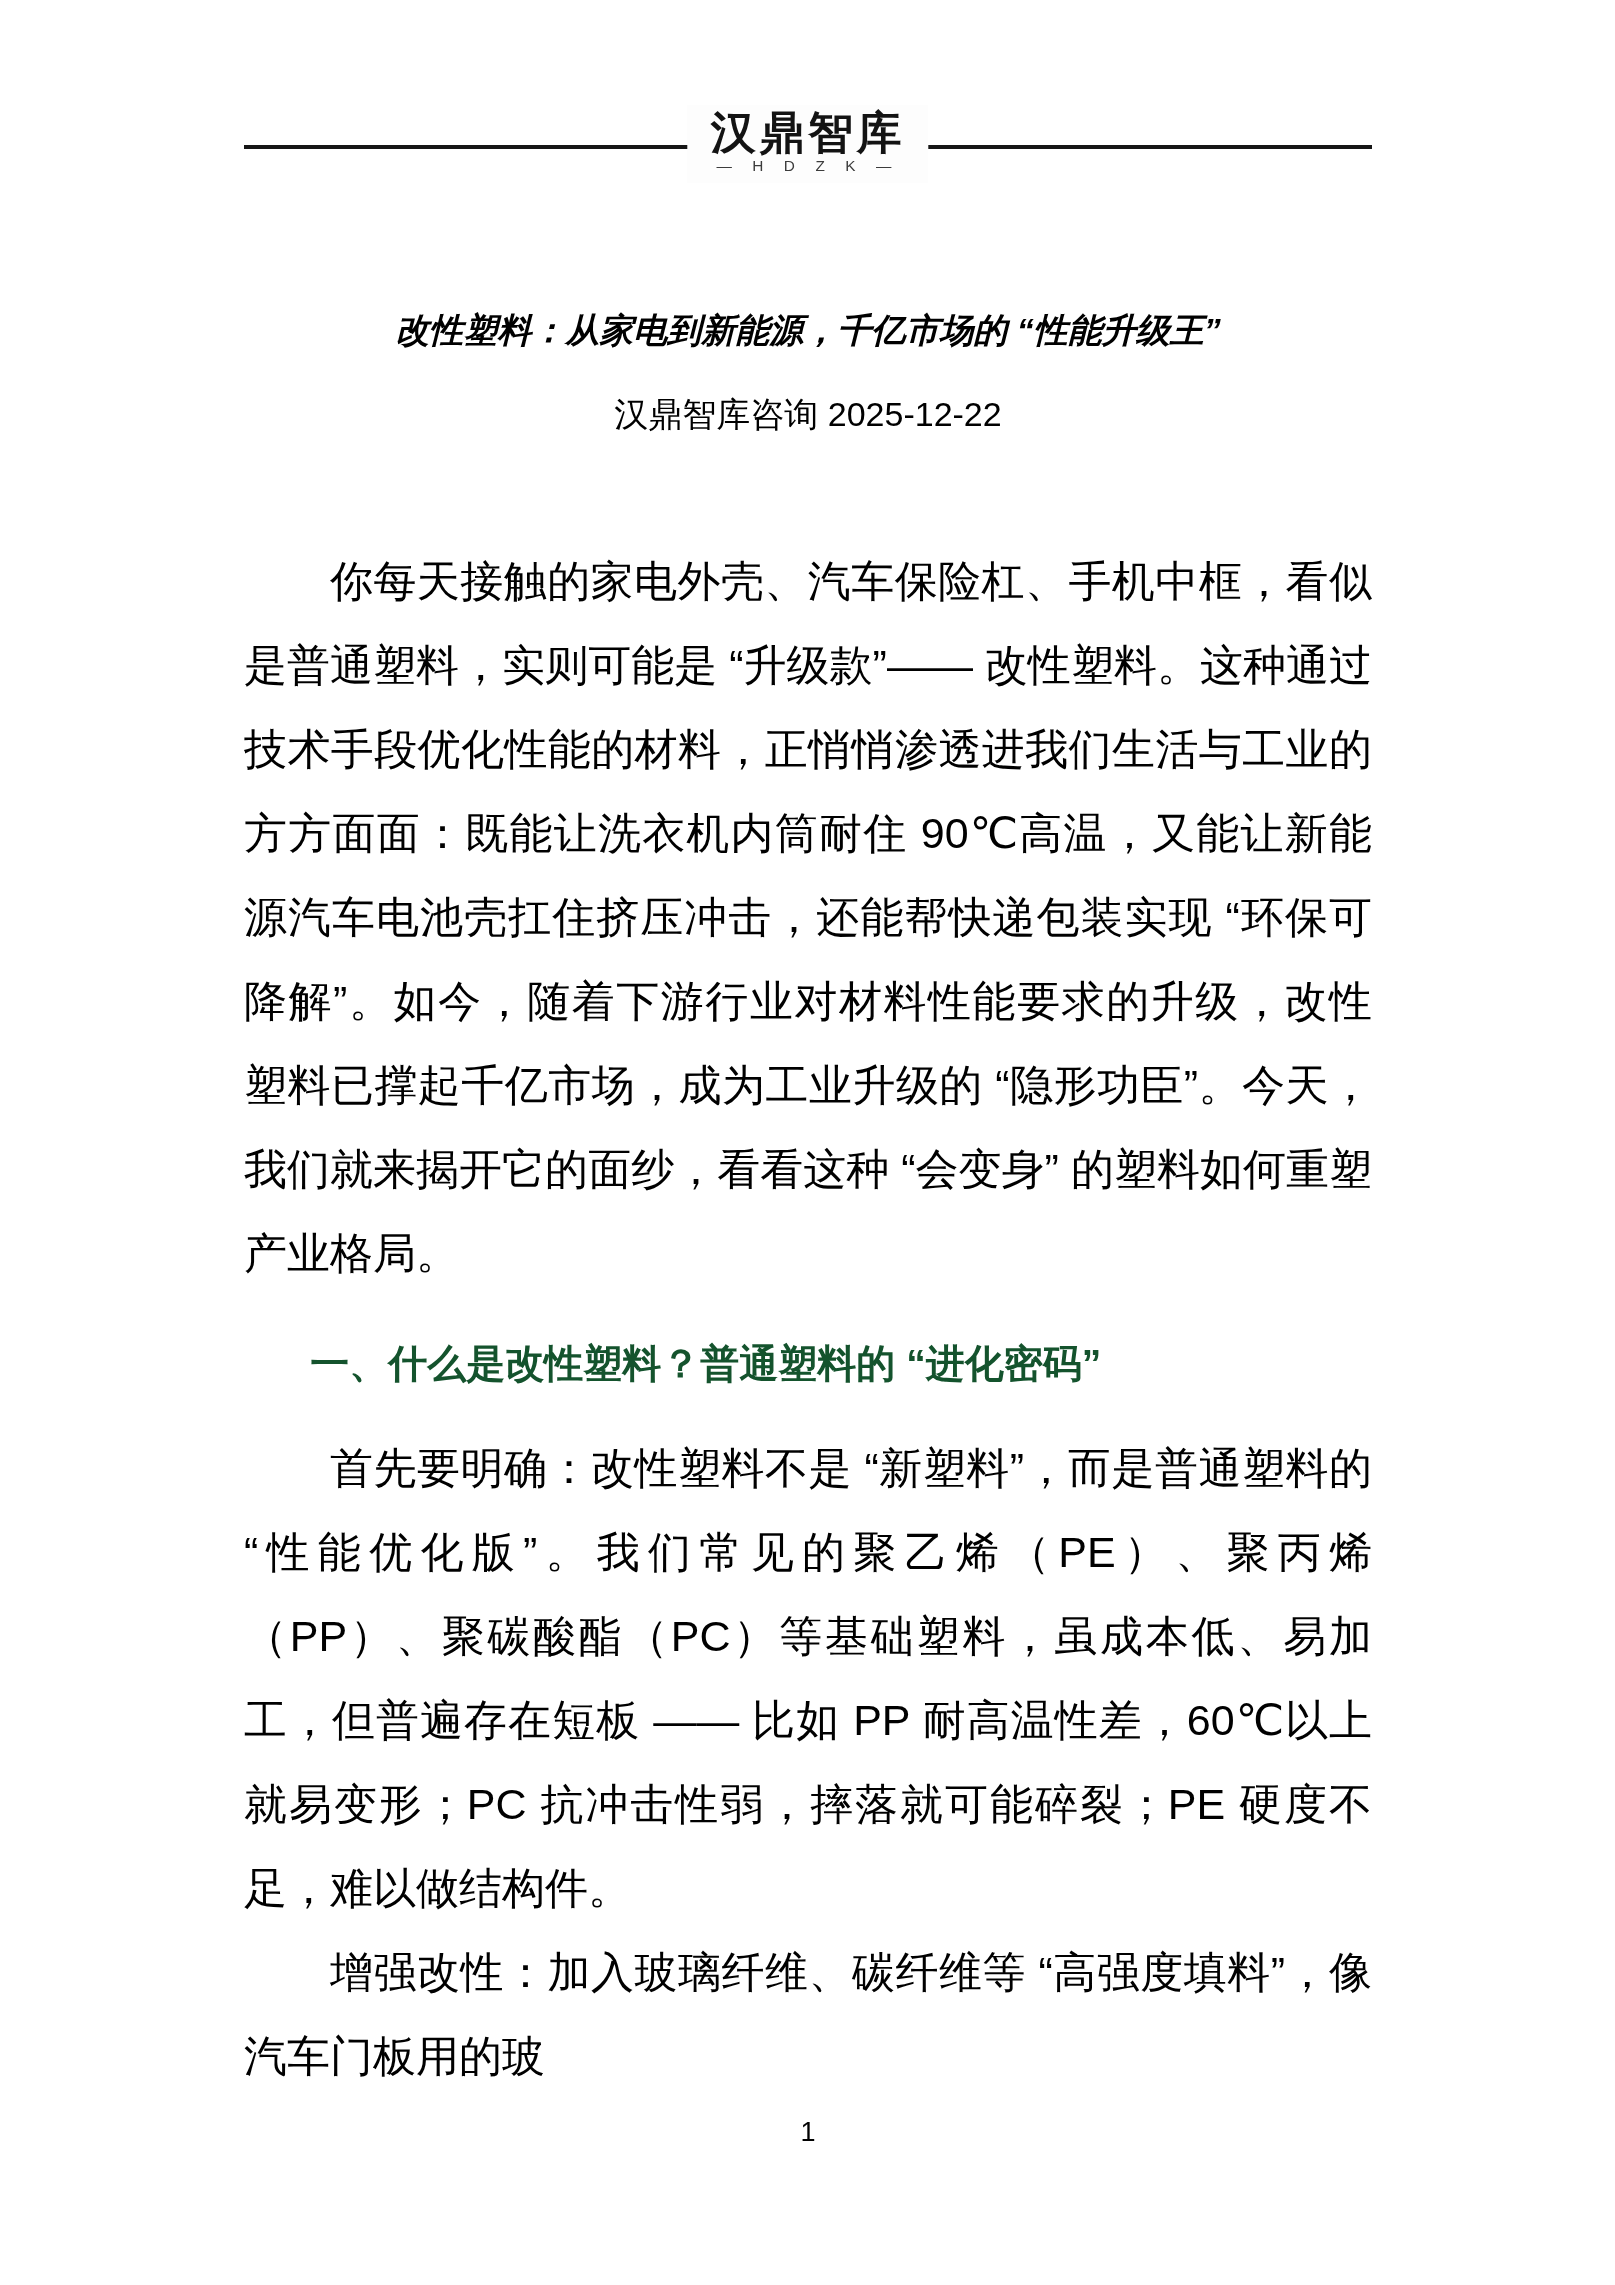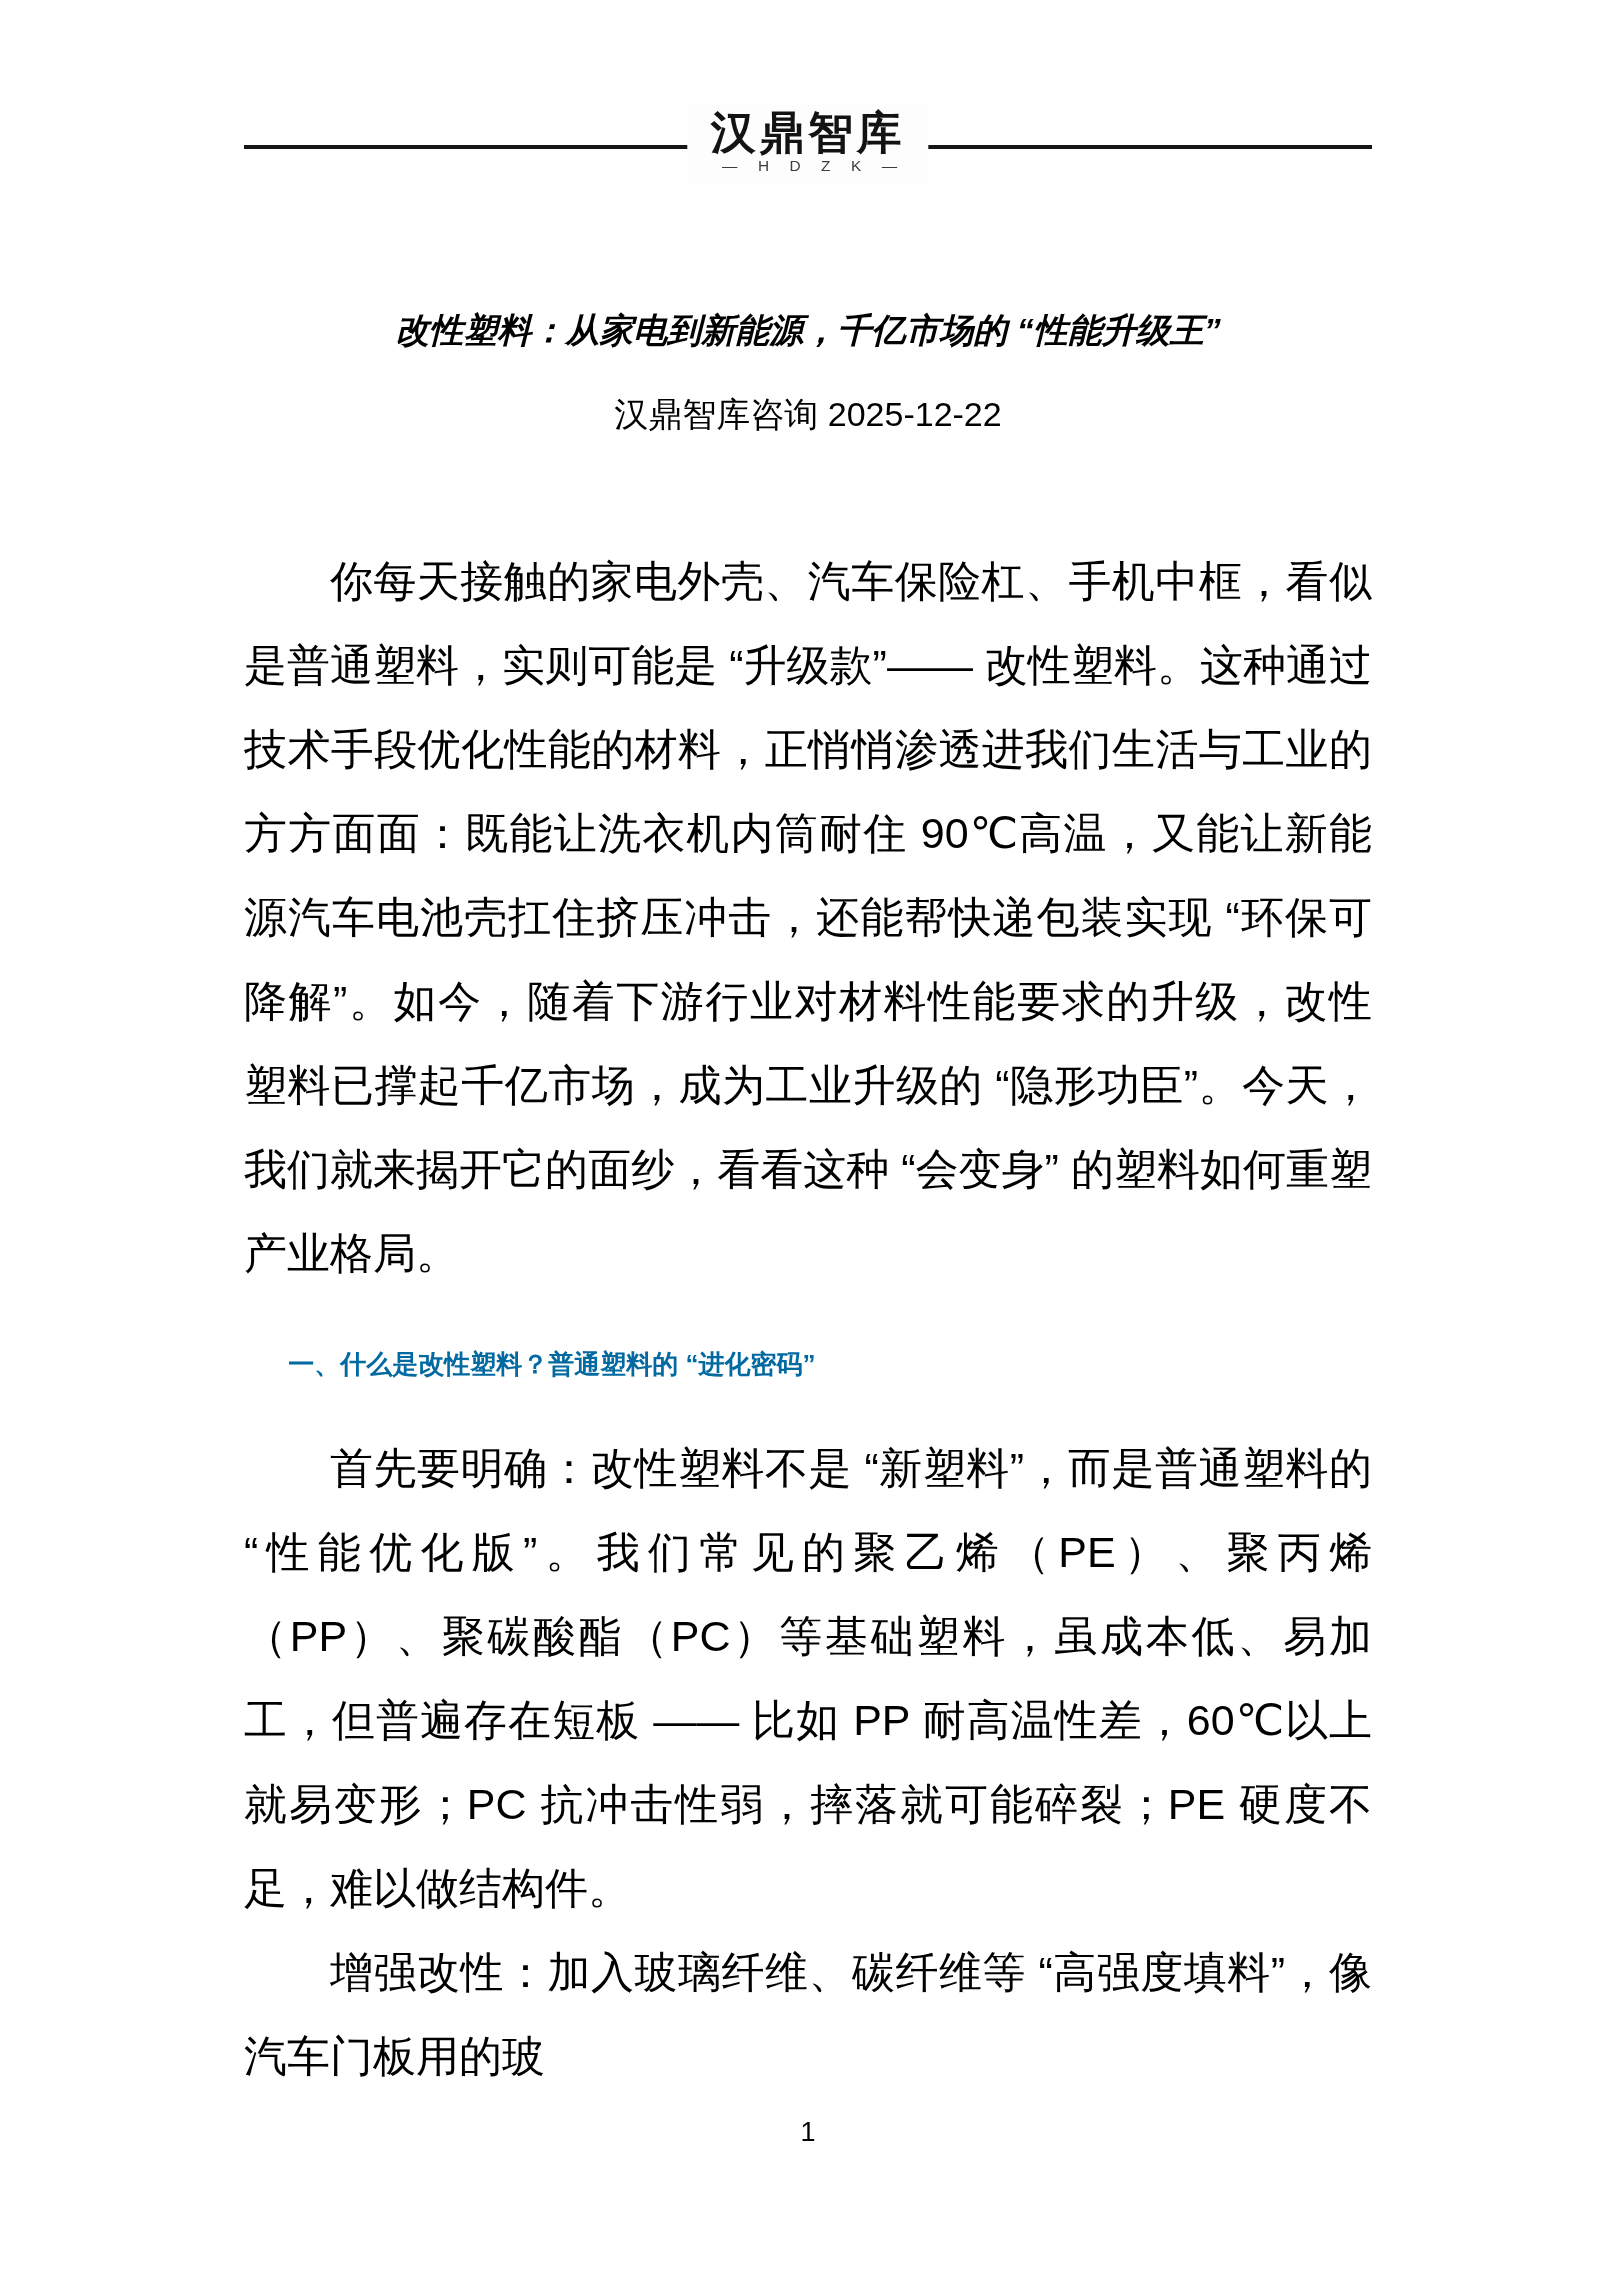--- a/index.html
+++ b/index.html
@@ -30,21 +30,21 @@
     height: 3.6px;
     background: #161616;
   }
   .logo-box {
     position: absolute;
     top: 105px;
     left: 50%;
     transform: translateX(-50%);
     background: #fdfdfd;
     padding: 5.4px 23.5px 7.2px 23.5px;
-    text-align: right;
+    text-align: center;
     z-index: 2;
   }
   .logo-brand {
     font-size: 45px;
     font-weight: 900;
     letter-spacing: 3.6px;
     line-height: 1.0;
     color: #131313;
     white-space: nowrap;
   }
@@ -80,24 +80,24 @@
     margin: 0;
     font-size: 43px;
     line-height: 84px;
     text-align: justify;
     text-indent: 2em;
     color: #000000;
   }
   .para-intro { margin-top: 83px; }
   .section-heading {
     margin: 27px 0 0 0;
-    font-size: 26px;
+    font-size: 39px;
     font-weight: 700;
     line-height: 84px;
-    color: #0369a1;
+    color: #14532d;
     text-indent: 1.7em;
     text-align: left;
   }
   .para-after-heading { margin-top: 20px; }
   
   .page-number {
     position: absolute;
     top: 2117px;
     left: 0;
     width: 100%;

